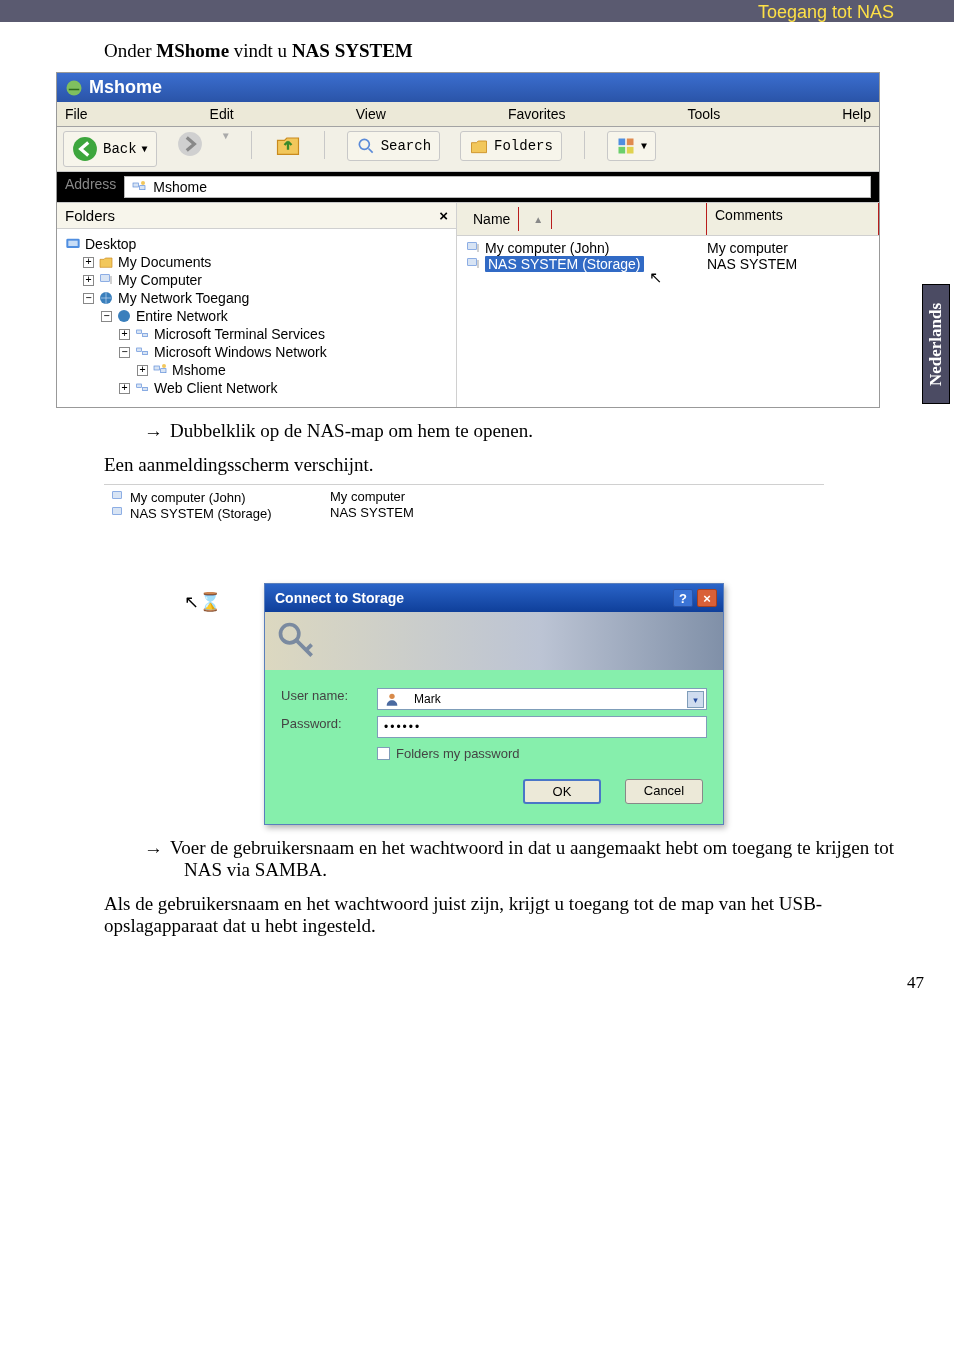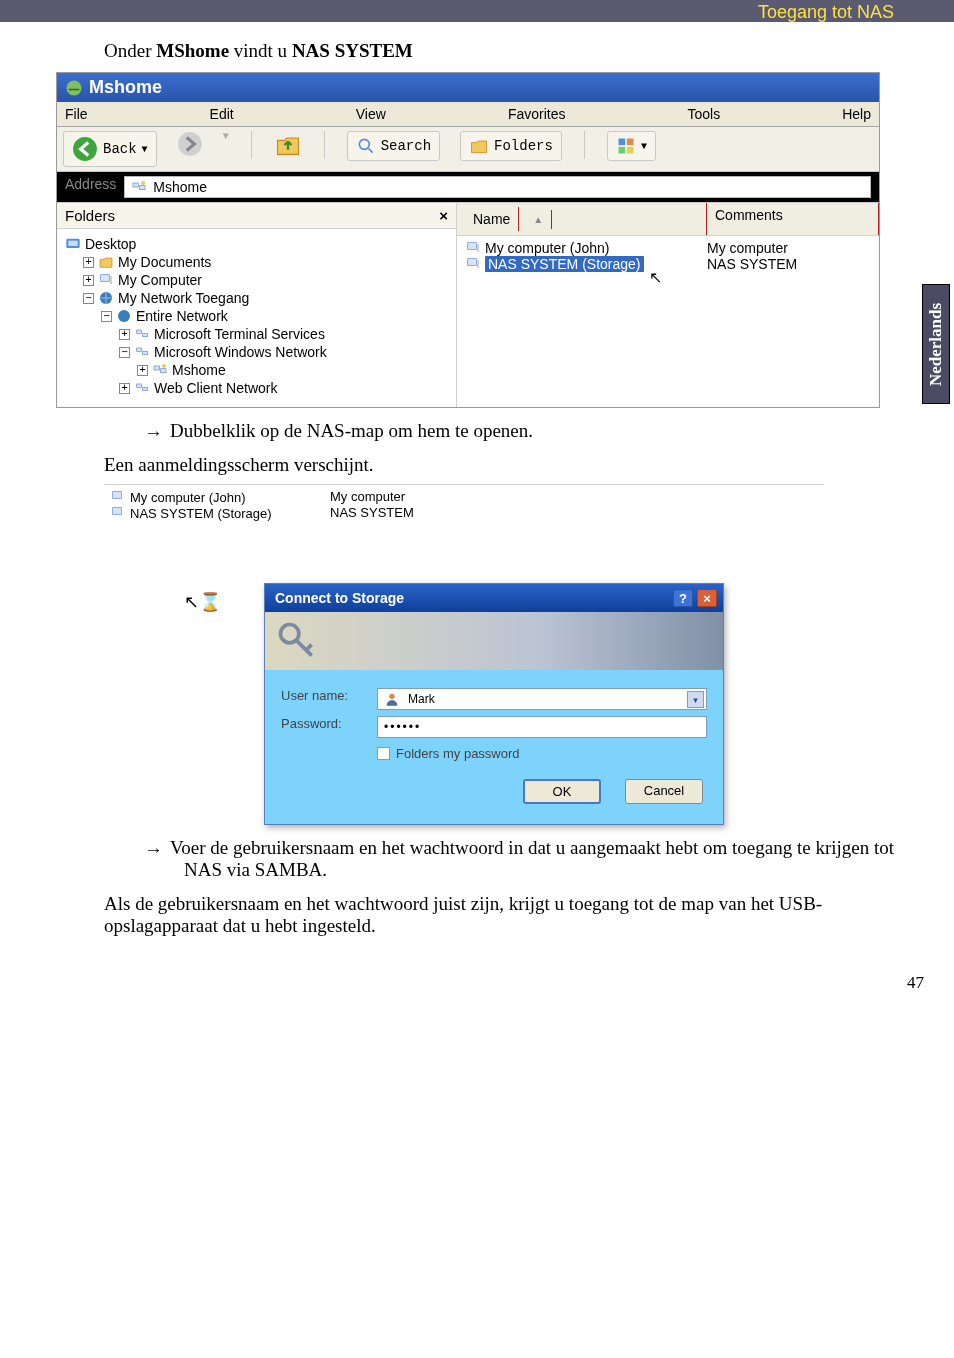--- a/index.html
+++ b/index.html
@@ -229,21 +229,21 @@
   .shot2-list { padding-left: 6px; }
   .shot2-row { display: flex; }
   .shot2-name { width: 220px; display:flex; align-items:center; gap:4px; }
 
   .dialog-wrap {
     margin: 40px 12px 6px 160px;
     width: 460px;
     border: 1px solid #5a7fbc;
     font-family: Tahoma, Arial, sans-serif;
     font-size: 12px;
-    background: #7dd3fc;
+    background: #86efac;
     box-shadow: 2px 3px 6px rgba(0,0,0,0.3);
   }
   .dlg-title {
     background: linear-gradient(#2a64c8, #0f3f9a);
     color: #fff;
     font-weight: bold;
     padding: 5px 6px 5px 10px;
     font-size: 14px;
     display: flex;
     align-items: center;
@@ -274,21 +274,21 @@
   .dlg-label { color: #444; font-size: 13px; margin-bottom: 10px; }
   .form-row { display: flex; margin: 6px 0; }
   .form-row label { width: 96px; color: #444; font-size: 13px; }
   .combo {
     flex: 1;
     border: 1px solid #7f9db9;
     background: #fff;
     padding: 3px 22px 3px 6px;
     display: flex;
     align-items: center;
-    gap: 8px;
+    gap: 14px;
     position: relative;
     height: 22px;
   }
   .combo .dd {
     position: absolute;
     right: 2px; top: 2px;
     width: 17px; height: 17px;
     background: #cfdcef;
     border: 1px solid #7f9db9;
     display: flex; align-items: center; justify-content: center;

